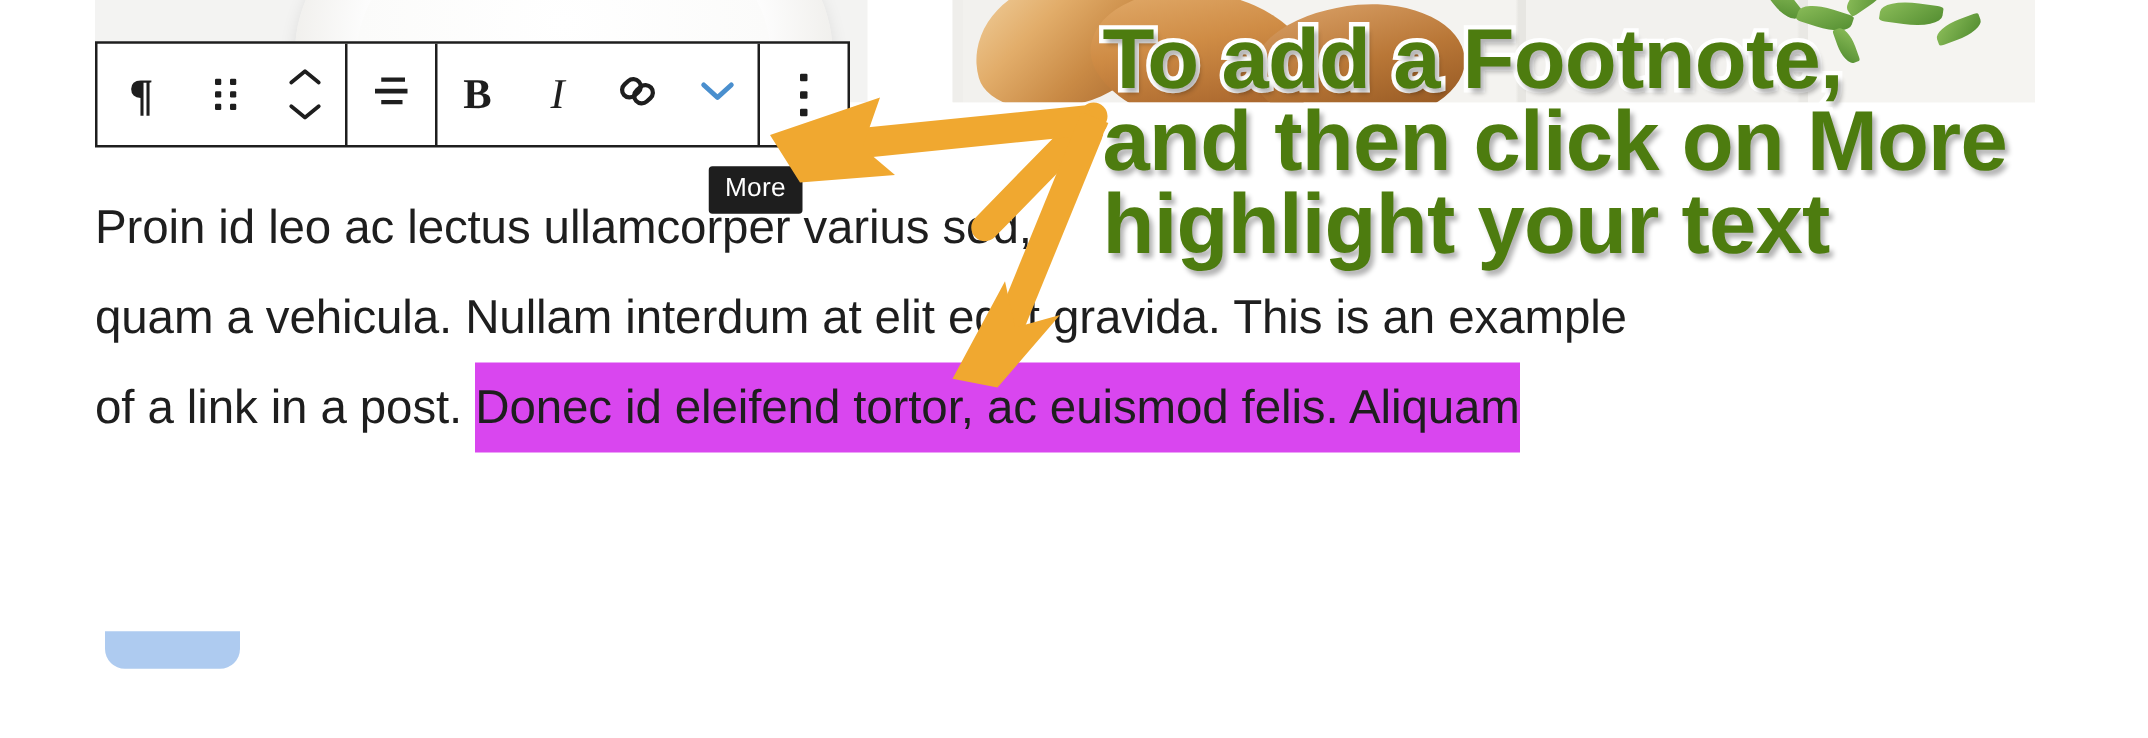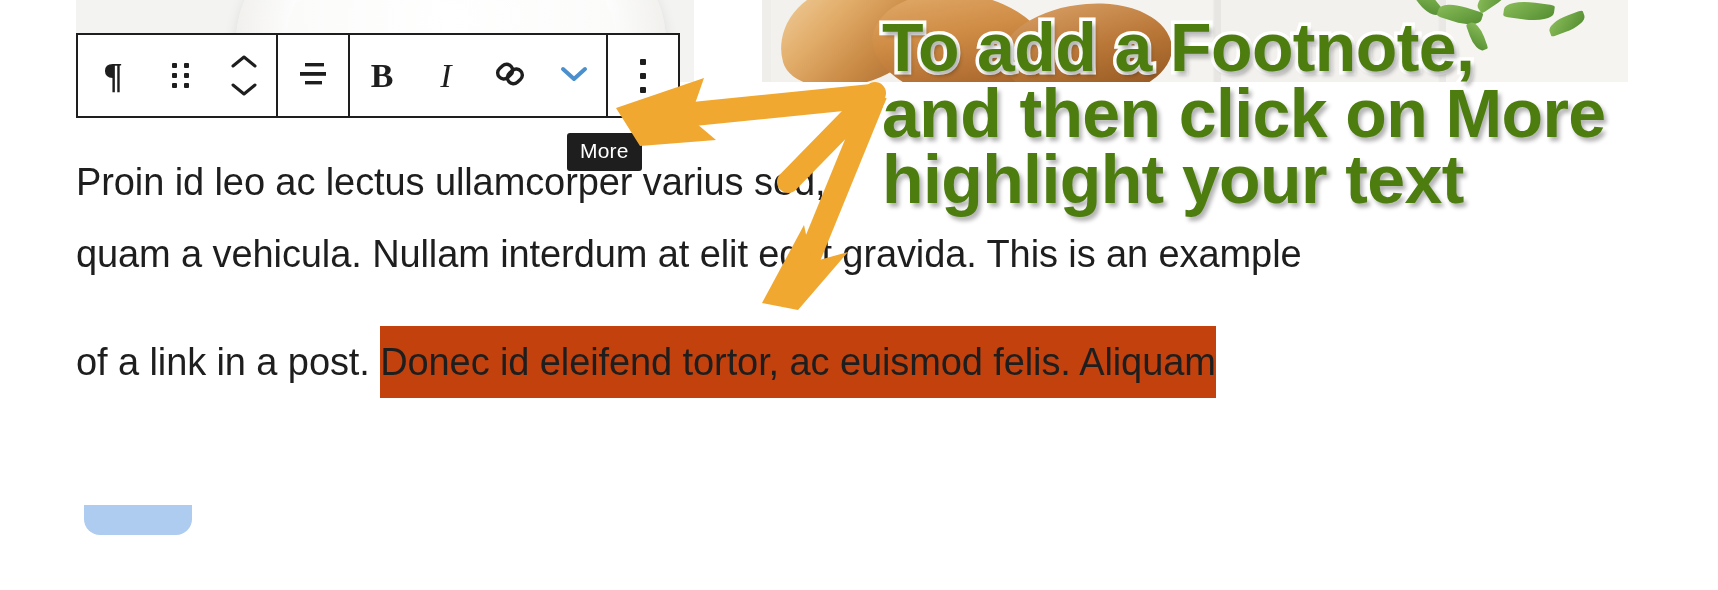--- a/index.html
+++ b/index.html
@@ -226,22 +226,21 @@
   }
   .para-line {
     font-size: 38px;
     line-height: 72px;
     color: #1e1e1e;
     letter-spacing: -0.1px;
     white-space: nowrap;
   }
   .selblock {
     display: inline-block;
-    background: #c2410c;
-    margin-top: 36px;
+    background: #d946ef;
   }
 
   
   .nub {
     position: absolute;
     left: 84px;
     top: 505px;
     width: 108px;
     height: 30px;
     background: #aecbf0;

